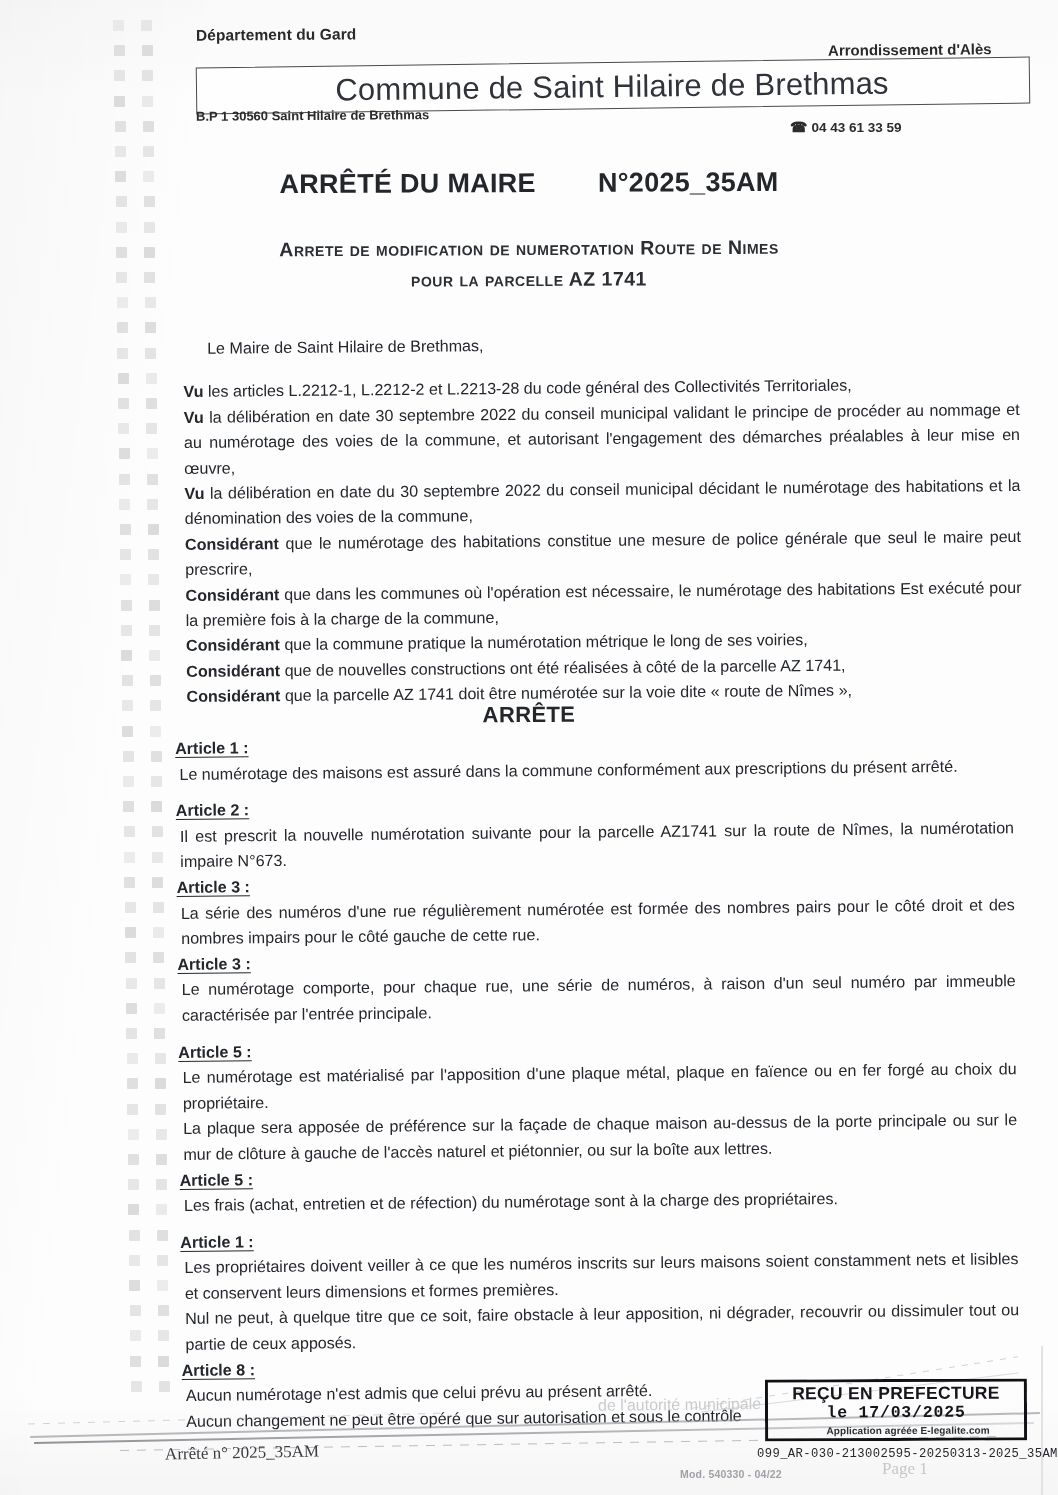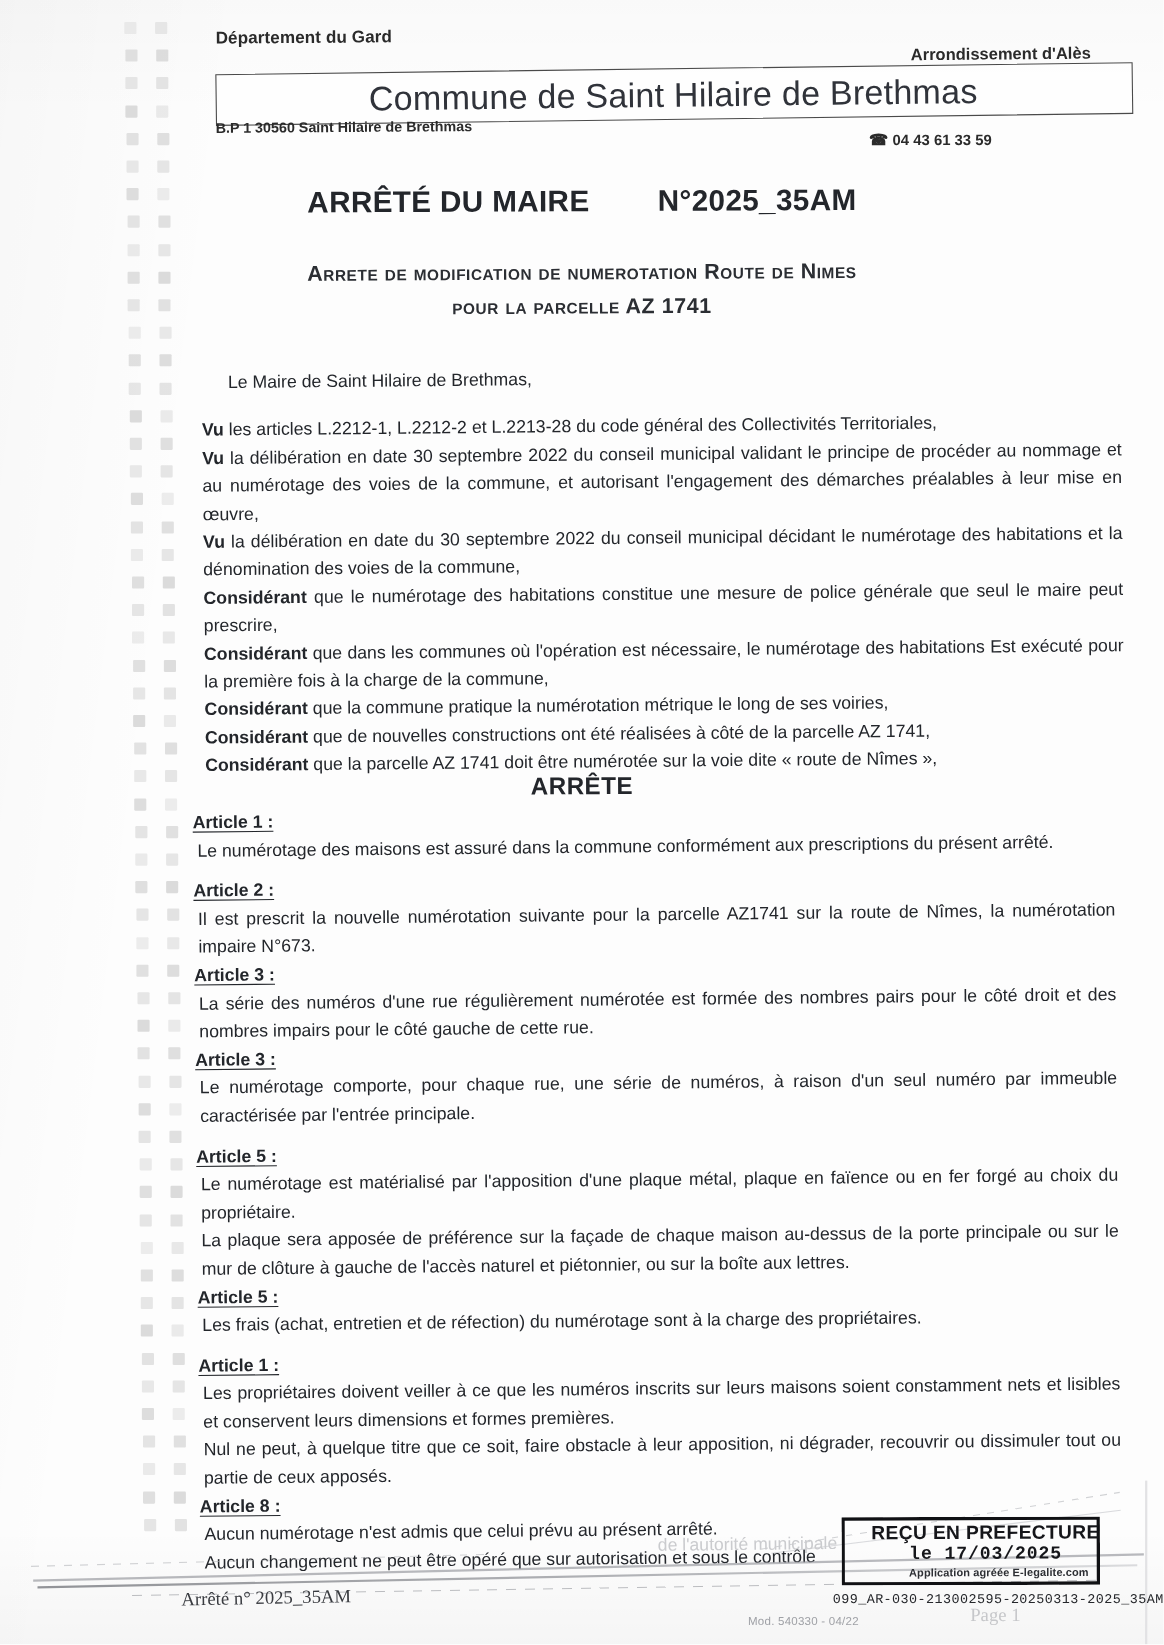--- a/index.html
+++ b/index.html
@@ -181,39 +181,40 @@
     font-family:"Liberation Serif", serif;
     font-size:17px;color:#3a3c41;
     transform:rotate(-1.1deg);
     white-space:nowrap;
   }
   #footer-mod{
     position:absolute;left:680px;top:1468px;
     font-size:10.5px;color:#9fa1a6;
     letter-spacing:.2px;
     white-space:nowrap;
+    font-weight:bold;
   }
   #ghost-page{
     position:absolute;left:882px;top:1459px;
     font-family:"Liberation Serif", serif;
     font-size:17px;color:#c6c7ca;
     white-space:nowrap;
   }
   #ghost-tail{
     position:absolute;left:598px;top:1396px;
     font-size:16px;color:#cacbce;
     transform:rotate(-0.6deg);
     white-space:nowrap;
   }
 
   
   #stamp{
     position:absolute;
     left:765px;top:1379px;
-    width:235px;height:62px;
+    width:262px;height:62px;
     transform:rotate(-0.2deg);
   }
   #stamp-frame{
     position:absolute;inset:0;
     border:3.4px solid #101114;
     
     -webkit-mask:
       linear-gradient(90deg,#000 0 16%,transparent 16% 84%,#000 84% 100%),
       linear-gradient(0deg,#000 0 22%,transparent 22% 78%,#000 78% 100%);
     -webkit-mask-composite:source-over;

